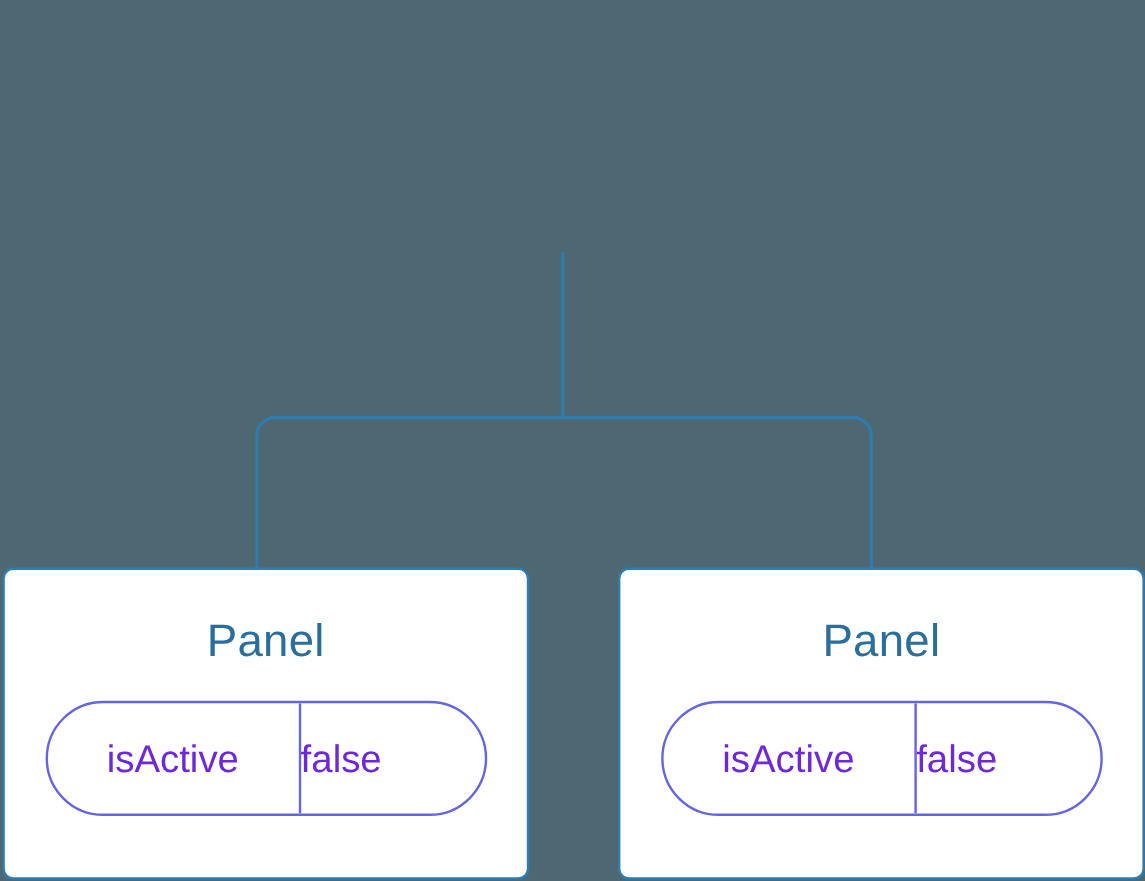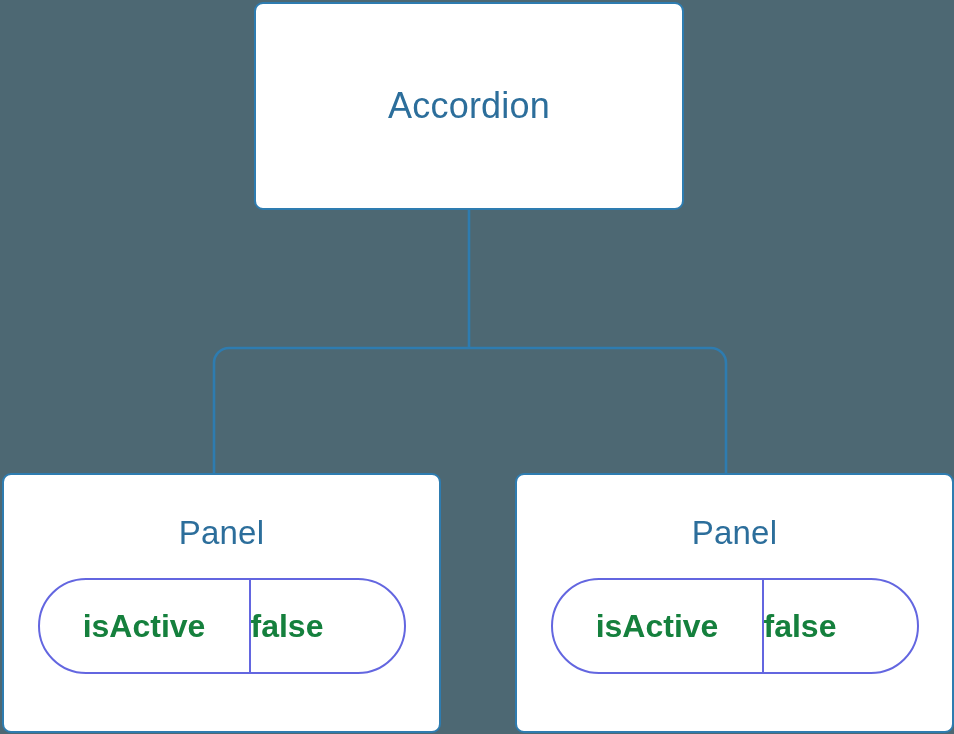--- a/index.html
+++ b/index.html
@@ -71,21 +71,21 @@
     color: #2c6e9b;
     font-size: 36px;
     line-height: 1.1;
     font-weight: 400;
     letter-spacing: 0.2px;
     white-space: nowrap;
   }
 
   .node-leaf-left .node-title,
   .node-leaf-right .node-title {
-    font-size: 33px;
+    font-size: 38px;
   }
 
   
   .prop-pill {
     margin-top: 27px;
     width: 368px;
     height: 96px;
     border: 2px solid #6366e0;
     border-radius: 48px;
     box-sizing: border-box;
@@ -104,44 +104,40 @@
     box-sizing: border-box;
   }
 
   .prop-val {
     flex: 1 1 auto;
     display: flex;
     align-items: center;
   }
 
   .prop-text {
-    color: #15803d;
+    color: #6d28d9;
     font-size: 32px;
     line-height: 1;
     white-space: nowrap;
-    font-weight: bold;
   }
 </style>
 </head>
 <body>
 
 <div id="canvas">
 
   <svg id="edges" viewBox="0 0 954 734" width="954" height="734" xmlns="http://www.w3.org/2000/svg">
 
     <path d="M 469 210 L 469 348" fill="none" stroke="#2e7cb0" stroke-width="2.6" stroke-linecap="butt"></path>
 
     <path d="M 469 348 L 229 348 A 15 15 0 0 0 214 363 L 214 474" fill="none" stroke="#2e7cb0" stroke-width="2.6" stroke-linecap="butt"></path>
 
     <path d="M 469 348 L 711 348 A 15 15 0 0 1 726 363 L 726 474" fill="none" stroke="#2e7cb0" stroke-width="2.6" stroke-linecap="butt"></path>
   </svg>
 
-  <div class="node node-root">
-    <div class="node-title">Accordion</div>
-  </div>
 
   <div class="node node-leaf-left">
     <div class="node-title">Panel</div>
     <div class="prop-pill">
       <div class="prop-key">
         <span class="prop-text">isActive</span>
       </div>
       <div class="prop-val">
         <span class="prop-text">false</span>
       </div>

